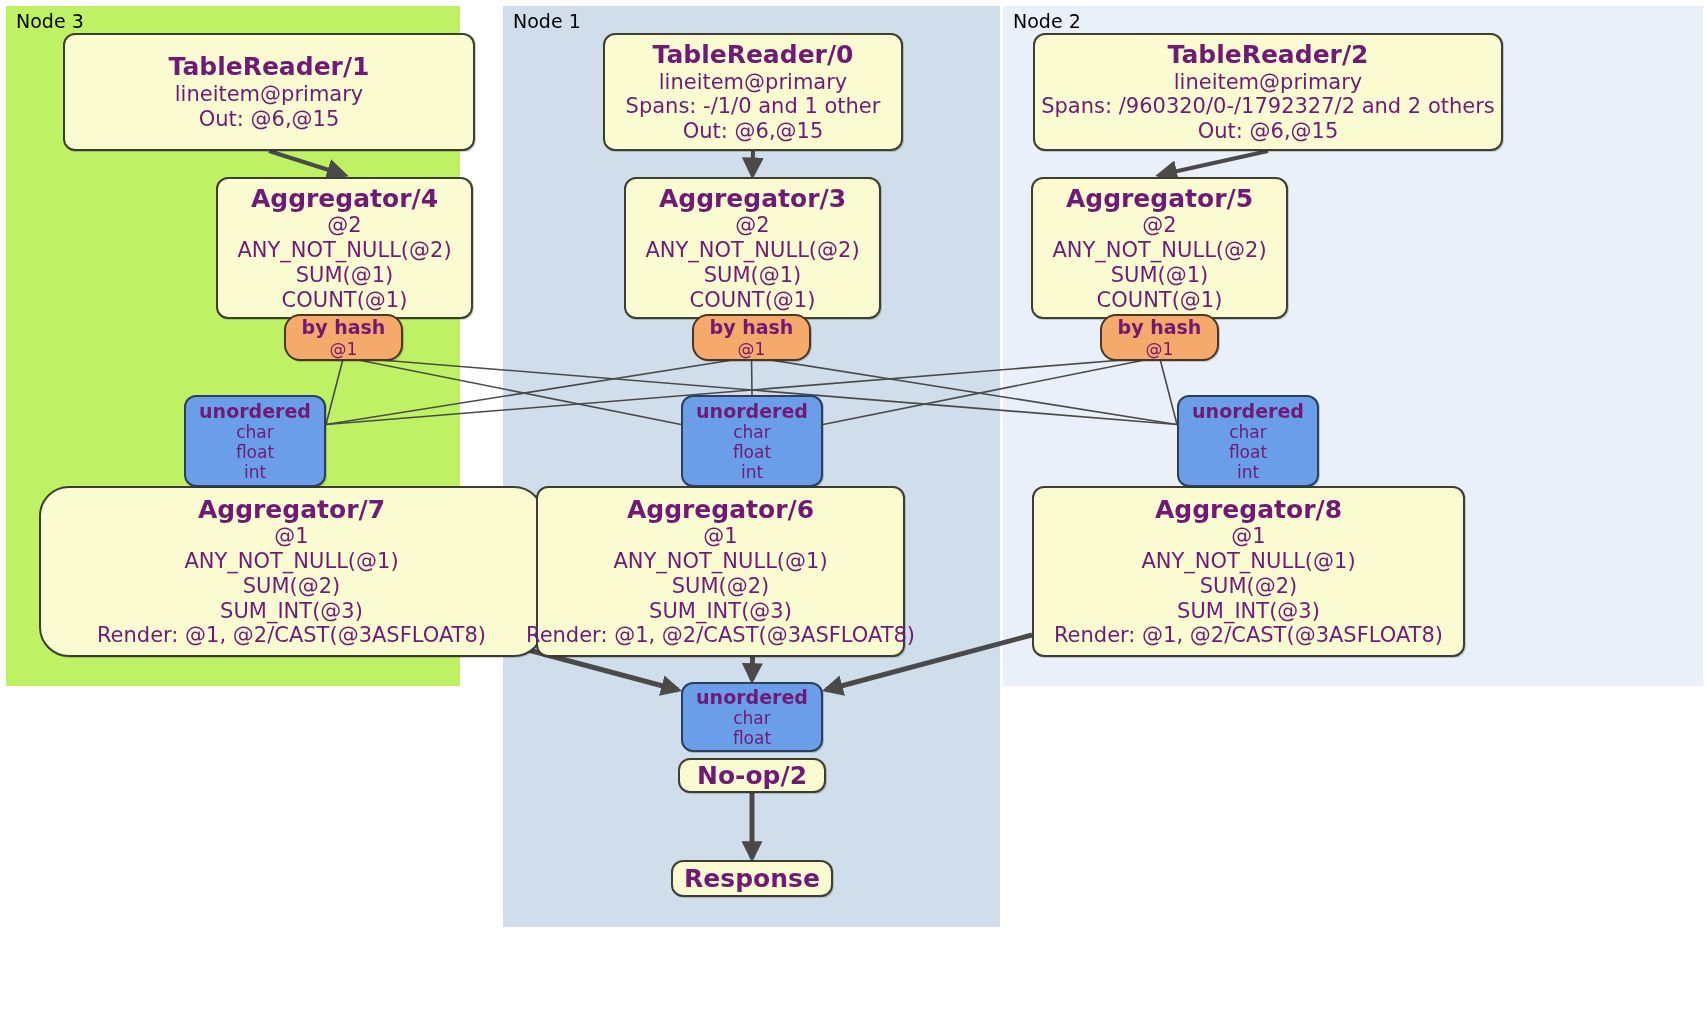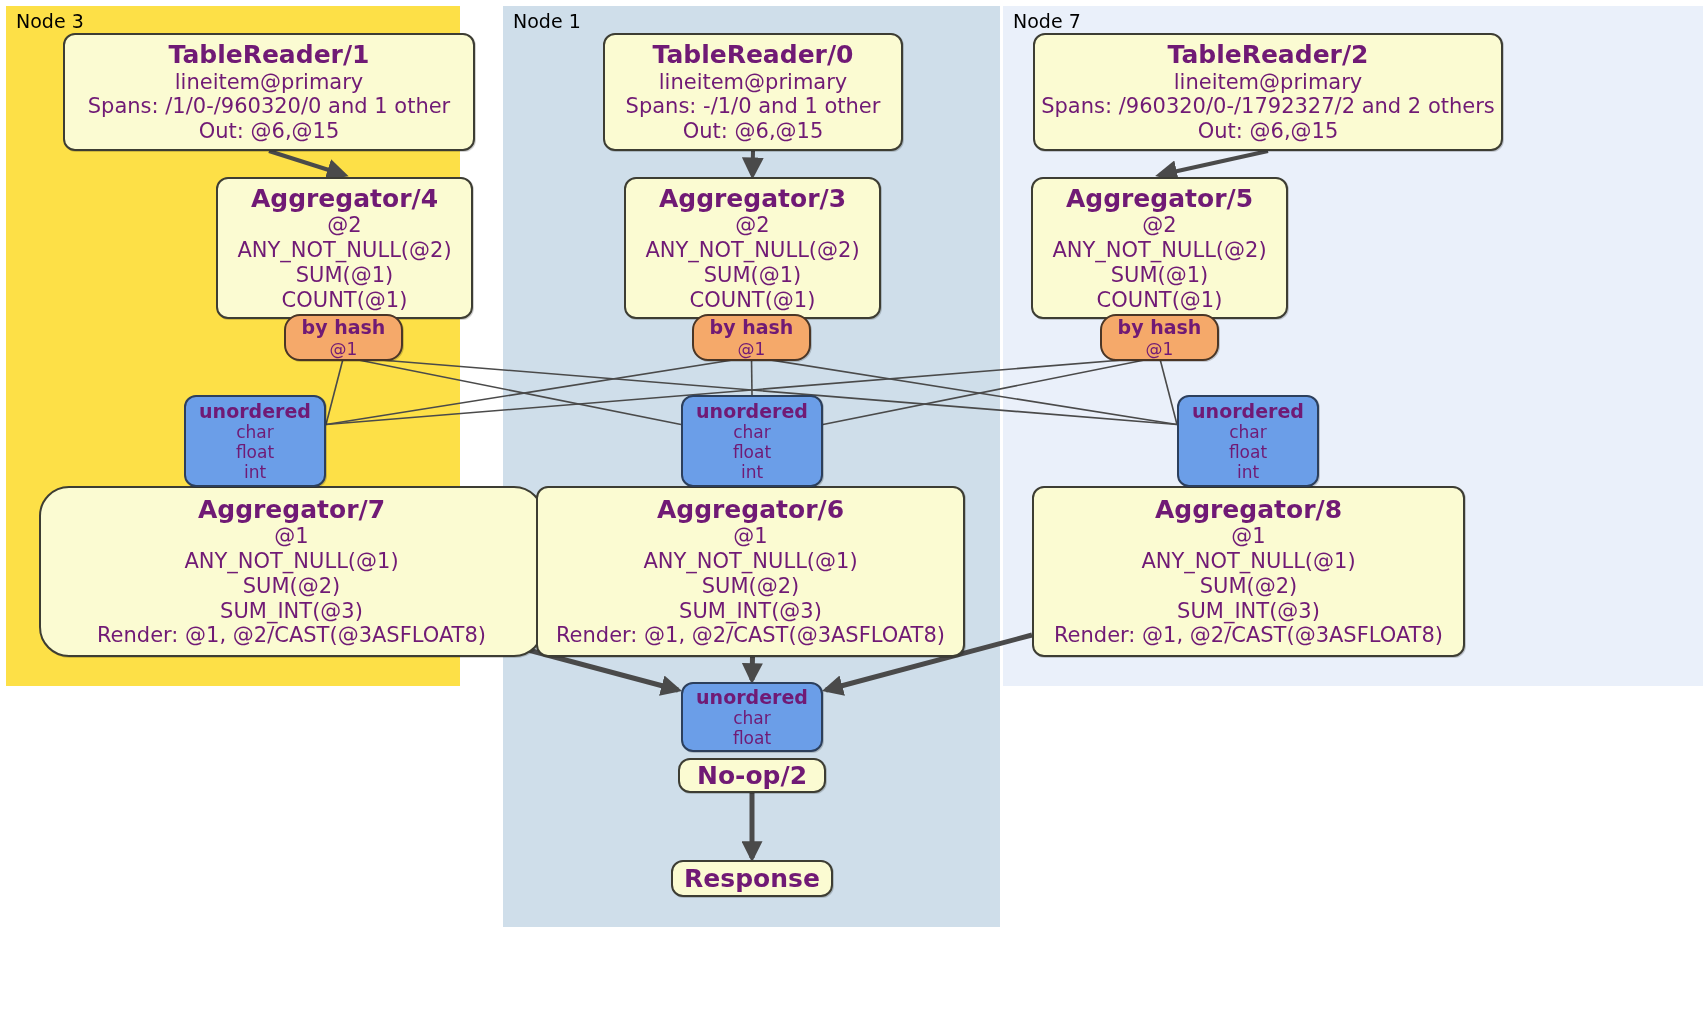--- a/index.html
+++ b/index.html
@@ -85,28 +85,28 @@
   .sync .line { font-size: 17px; }
   .noop .title { font-size: 25px; }
   .resp .title { font-size: 25px; }
 </style>
 </head>
 <body>
 
 <div id="canvas">
 
   <div id="panels">
-      <div class="panel" style="left: 6px; top: 6px; width: 454px; height: 680px; background: #fde047;">
+      <div class="panel" style="left: 6px; top: 6px; width: 454px; height: 680px; background: #bef264;">
         <div class="panel-label">Node 3</div>
       </div>
       <div class="panel" style="left: 503px; top: 6px; width: 497px; height: 921px; background: rgb(207, 222, 234);">
         <div class="panel-label">Node 1</div>
       </div>
       <div class="panel" style="left: 1003px; top: 6px; width: 700px; height: 680px; background: rgb(234, 240, 250);">
-        <div class="panel-label">Node 7</div>
+        <div class="panel-label">Node 2</div>
       </div>
     </div>
 
   <svg id="edges" viewBox="0 0 1706 1016">
     <defs>
       <marker id="arrow-thin" viewBox="0 0 10 10" refX="8" refY="5" markerWidth="5.5" markerHeight="5.5" orient="auto-start-reverse">
         <path d="M 0 0 L 10 5 L 0 10 z" fill="#4a4a4a"></path>
       </marker>
       <marker id="arrow-thick" viewBox="0 0 10 10" refX="8" refY="5" markerWidth="4.2" markerHeight="4.2" orient="auto-start-reverse">
         <path d="M 0 0 L 10 5 L 0 10 z" fill="#4a4a4a"></path>
@@ -129,21 +129,20 @@
         <line x1="752.5" y1="657" x2="752" y2="680" stroke="#4a4a4a" stroke-width="5" marker-end="url(#arrow-thick)"></line>
         <line x1="1032" y1="635" x2="826" y2="690" stroke="#4a4a4a" stroke-width="5" marker-end="url(#arrow-thick)"></line>
         <line x1="752" y1="793" x2="752" y2="858" stroke="#4a4a4a" stroke-width="5" marker-end="url(#arrow-thick)"></line>
       </g>
   </svg>
 
   <div id="nodes">
       <div class="box proc" style="left: 63px; top: 33px; width: 412px; height: 118px; z-index: 3;">
         <div class="title">TableReader/1</div>
         <div class="line">lineitem@primary</div>
-        <div class="line">Spans: /1/0-/960320/0 and 1 other</div>
         <div class="line">Out: @6,@15</div>
       </div>
       <div class="box proc" style="left: 603px; top: 33px; width: 300px; height: 118px; z-index: 3;">
         <div class="title">TableReader/0</div>
         <div class="line">lineitem@primary</div>
         <div class="line">Spans: -/1/0 and 1 other</div>
         <div class="line">Out: @6,@15</div>
       </div>
       <div class="box proc" style="left: 1033px; top: 33px; width: 470px; height: 118px; z-index: 3;">
         <div class="title">TableReader/2</div>
@@ -203,21 +202,21 @@
         <div class="line">int</div>
       </div>
       <div class="box proc" style="left: 39px; top: 486px; width: 505px; height: 171px; z-index: 3; border-radius: 30px;">
         <div class="title">Aggregator/7</div>
         <div class="line">@1</div>
         <div class="line">ANY_NOT_NULL(@1)</div>
         <div class="line">SUM(@2)</div>
         <div class="line">SUM_INT(@3)</div>
         <div class="line">Render: @1, @2/CAST(@3ASFLOAT8)</div>
       </div>
-      <div class="box proc" style="left: 536px; top: 486px; width: 429px; height: 171px; z-index: 3;">
+      <div class="box proc" style="left: 536px; top: 486px; width: 369px; height: 171px; z-index: 3;">
         <div class="title">Aggregator/6</div>
         <div class="line">@1</div>
         <div class="line">ANY_NOT_NULL(@1)</div>
         <div class="line">SUM(@2)</div>
         <div class="line">SUM_INT(@3)</div>
         <div class="line">Render: @1, @2/CAST(@3ASFLOAT8)</div>
       </div>
       <div class="box proc" style="left: 1032px; top: 486px; width: 433px; height: 171px; z-index: 3;">
         <div class="title">Aggregator/8</div>
         <div class="line">@1</div>

